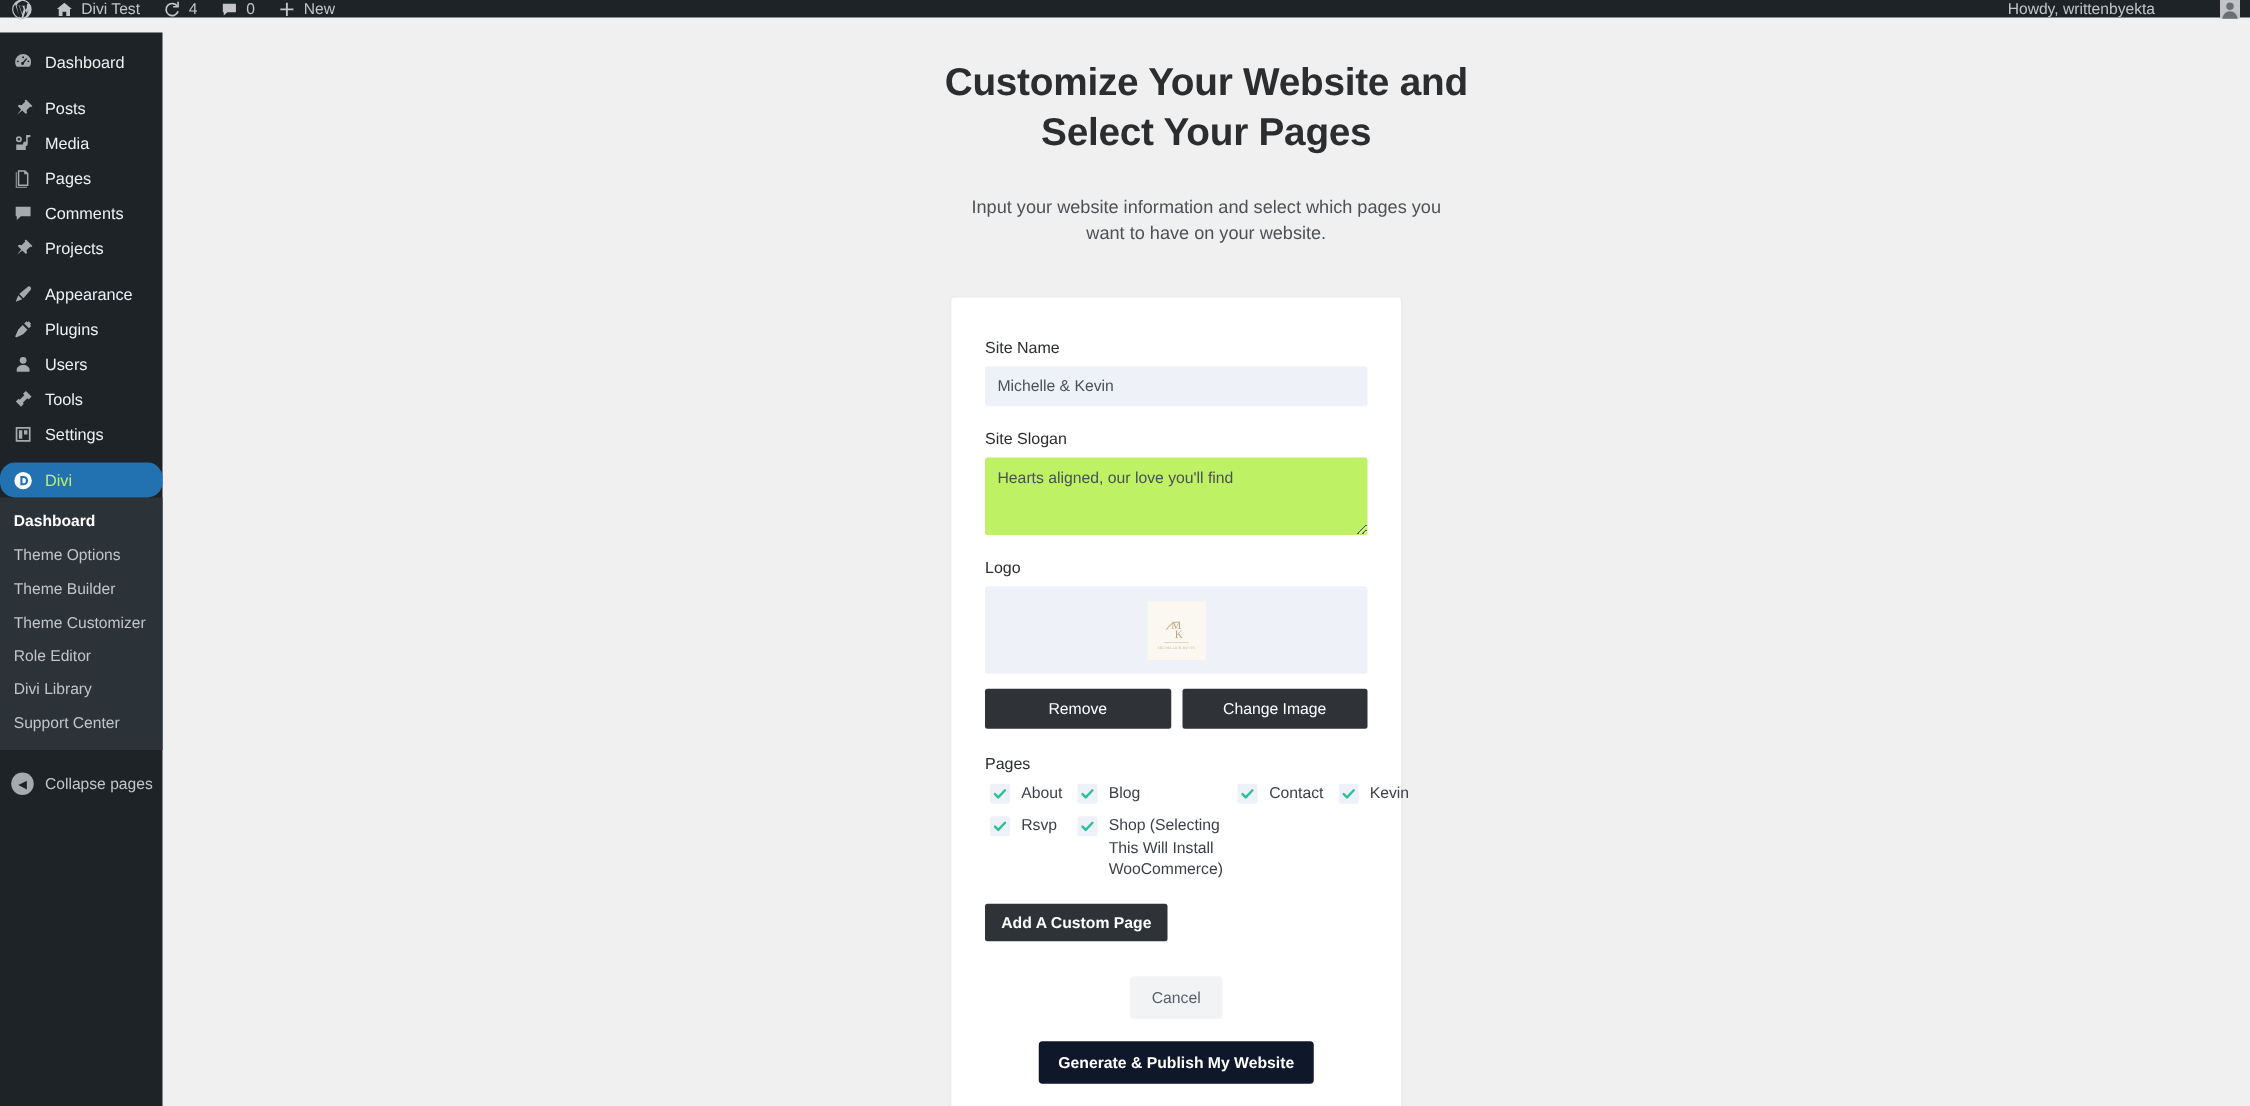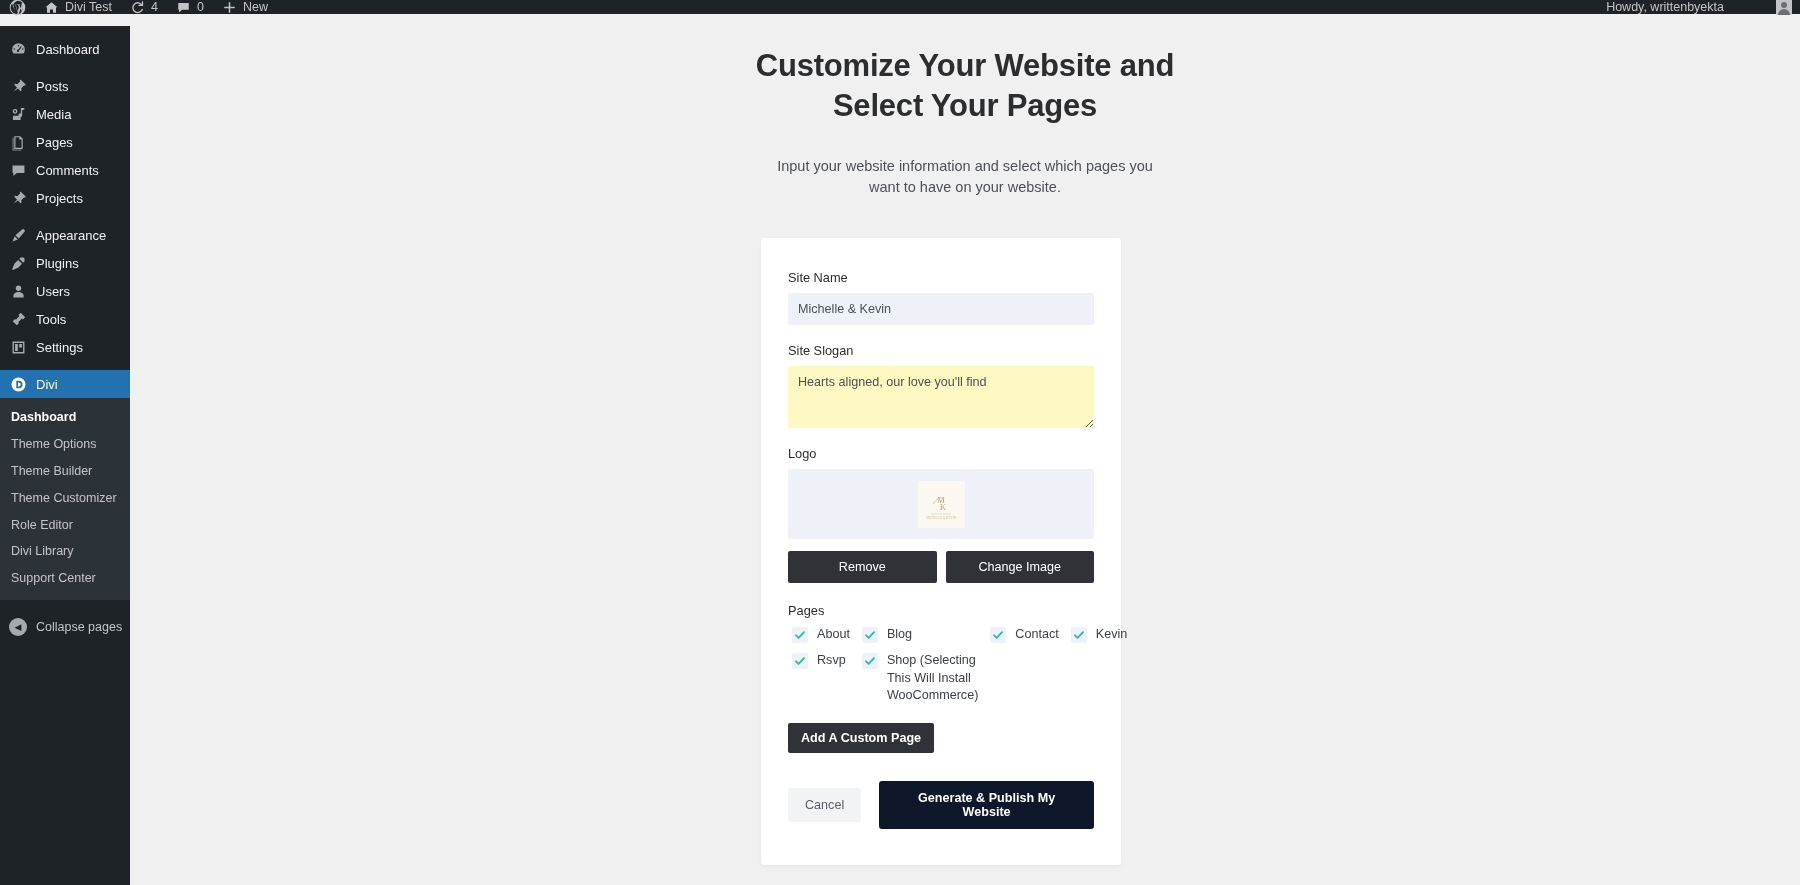--- a/index.html
+++ b/index.html
@@ -62,22 +62,23 @@
     color: #f0f0f1; gap: 9px;
     position: relative;
   }
   .menu-item .mi-icon {
     width: 18px; height: 18px;
     display: inline-flex; align-items: center; justify-content: center;
     color: #a7aaad; flex: 0 0 18px;
   }
   .menu-item.active {
     background: #2271b1;
-    color: #fef9c3;
+    color: #bef264;
     font-weight: 400;
+    border-radius: 12px;
   }
   .menu-item.active .mi-icon { color: #fff; }
   .menu-item.active:after {
     content: "";
     position: absolute; right: -8px; top: 50%;
     margin-top: -8px;
     border: 8px solid transparent;
     border-right-color: #f0f0f1;
     width: 0; height: 0;
   }
@@ -157,21 +158,21 @@
     font-size: 12.6px;
     color: #4a5159;
     font-family: "Liberation Sans", sans-serif;
     display: block;
     outline: none;
   }
   .field-block { margin-bottom: 18px; }
   .textarea-input {
     width: 100%;
     height: 62px;
-    background: #fef9c3;
+    background: #bef264;
     border: none;
     border-radius: 2px;
     padding: 9px 10px;
     font-size: 12.6px;
     color: #4a5159;
     font-family: "Liberation Sans", sans-serif;
     resize: vertical;
     outline: none;
     display: block;
   }
@@ -233,20 +234,21 @@
     padding: 8px 13px;
     font-size: 12.6px;
     font-weight: bold;
     font-family: "Liberation Sans", sans-serif;
     cursor: pointer;
   }
   .footer-row {
     display: flex; justify-content: flex-end; align-items: center;
     gap: 18px;
     margin-top: 28px;
+    flex-direction: column;
   }
   .btn-cancel {
     background: #f2f3f5;
     color: #5a6069;
     border: none;
     border-radius: 3px;
     padding: 10px 17px;
     font-size: 12.6px;
     font-family: "Liberation Sans", sans-serif;
     cursor: pointer;

